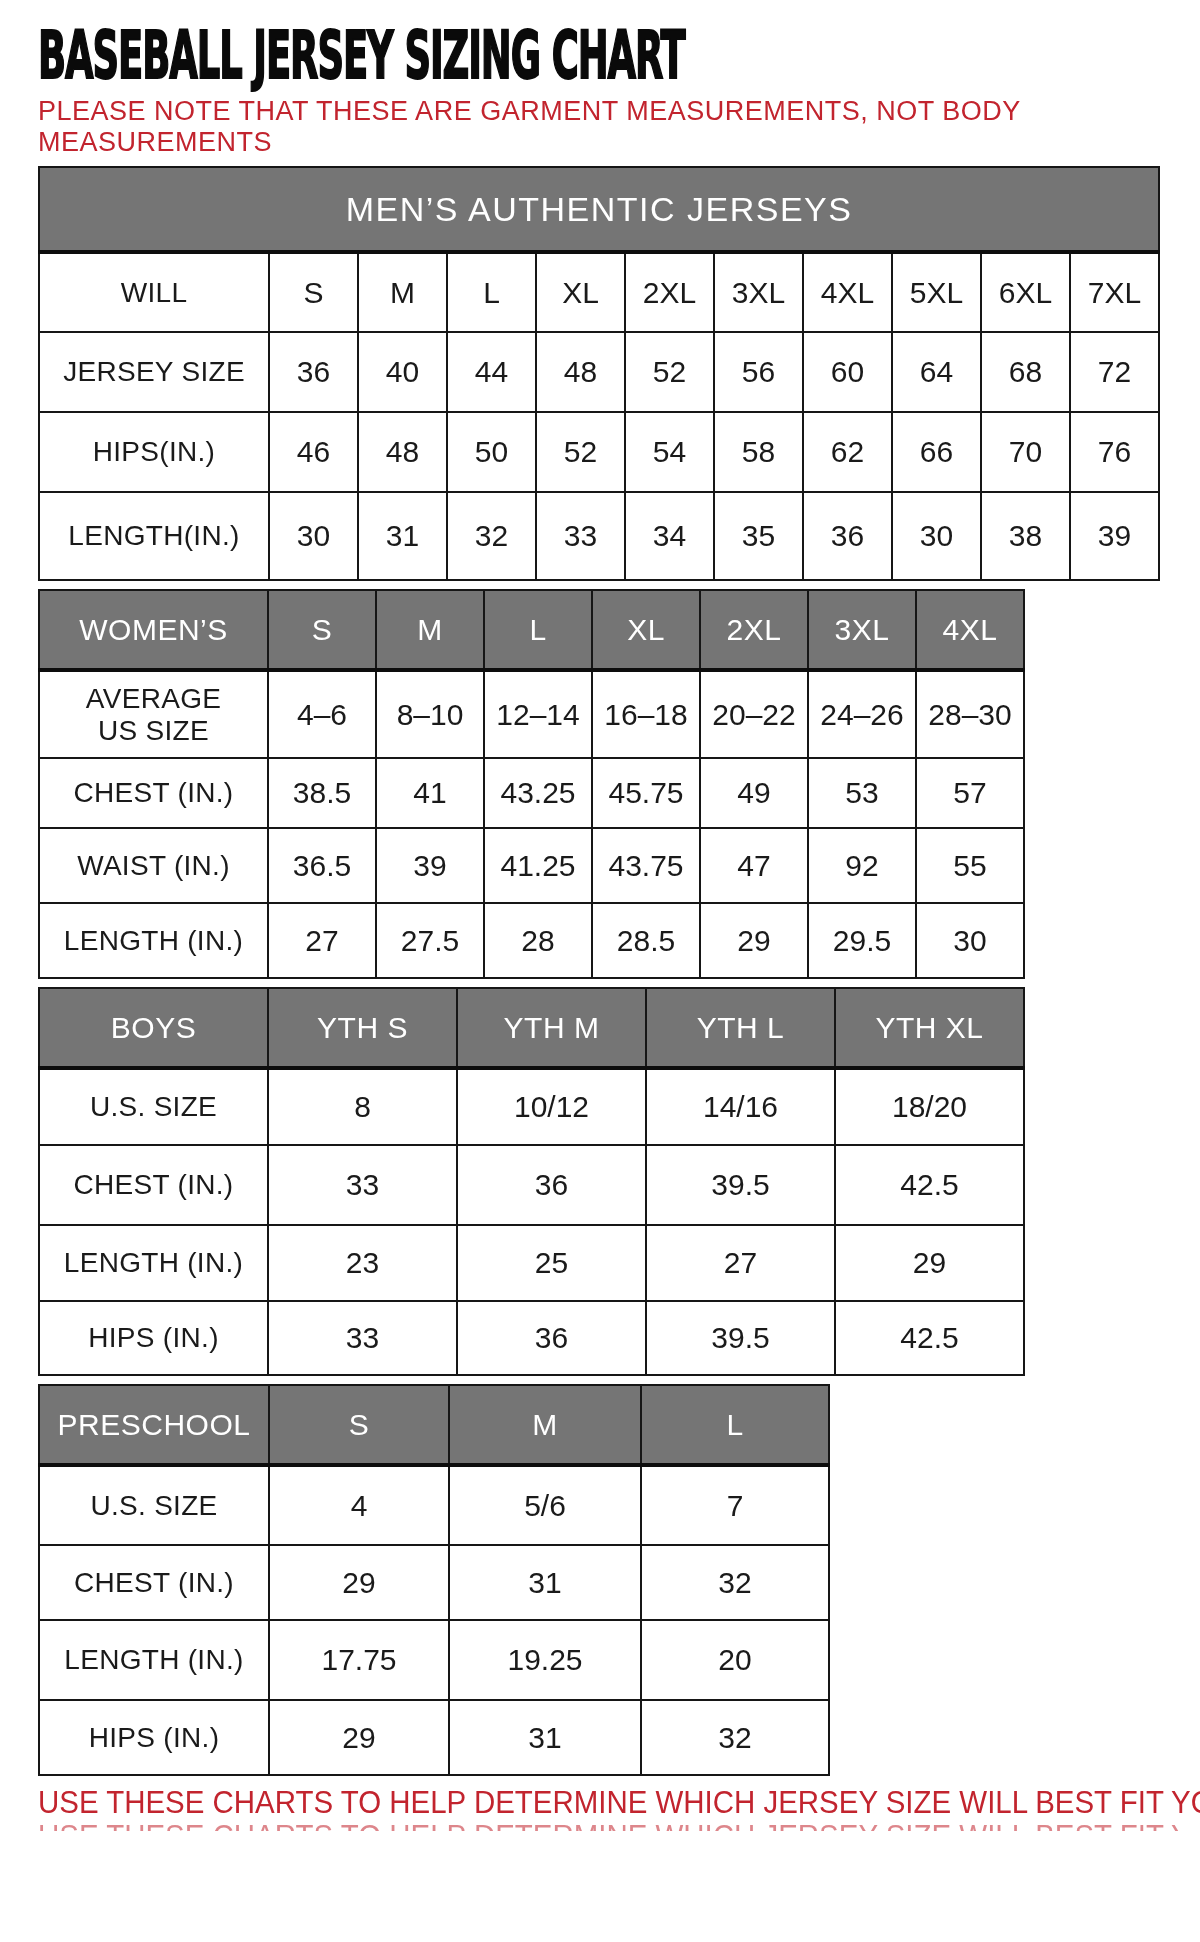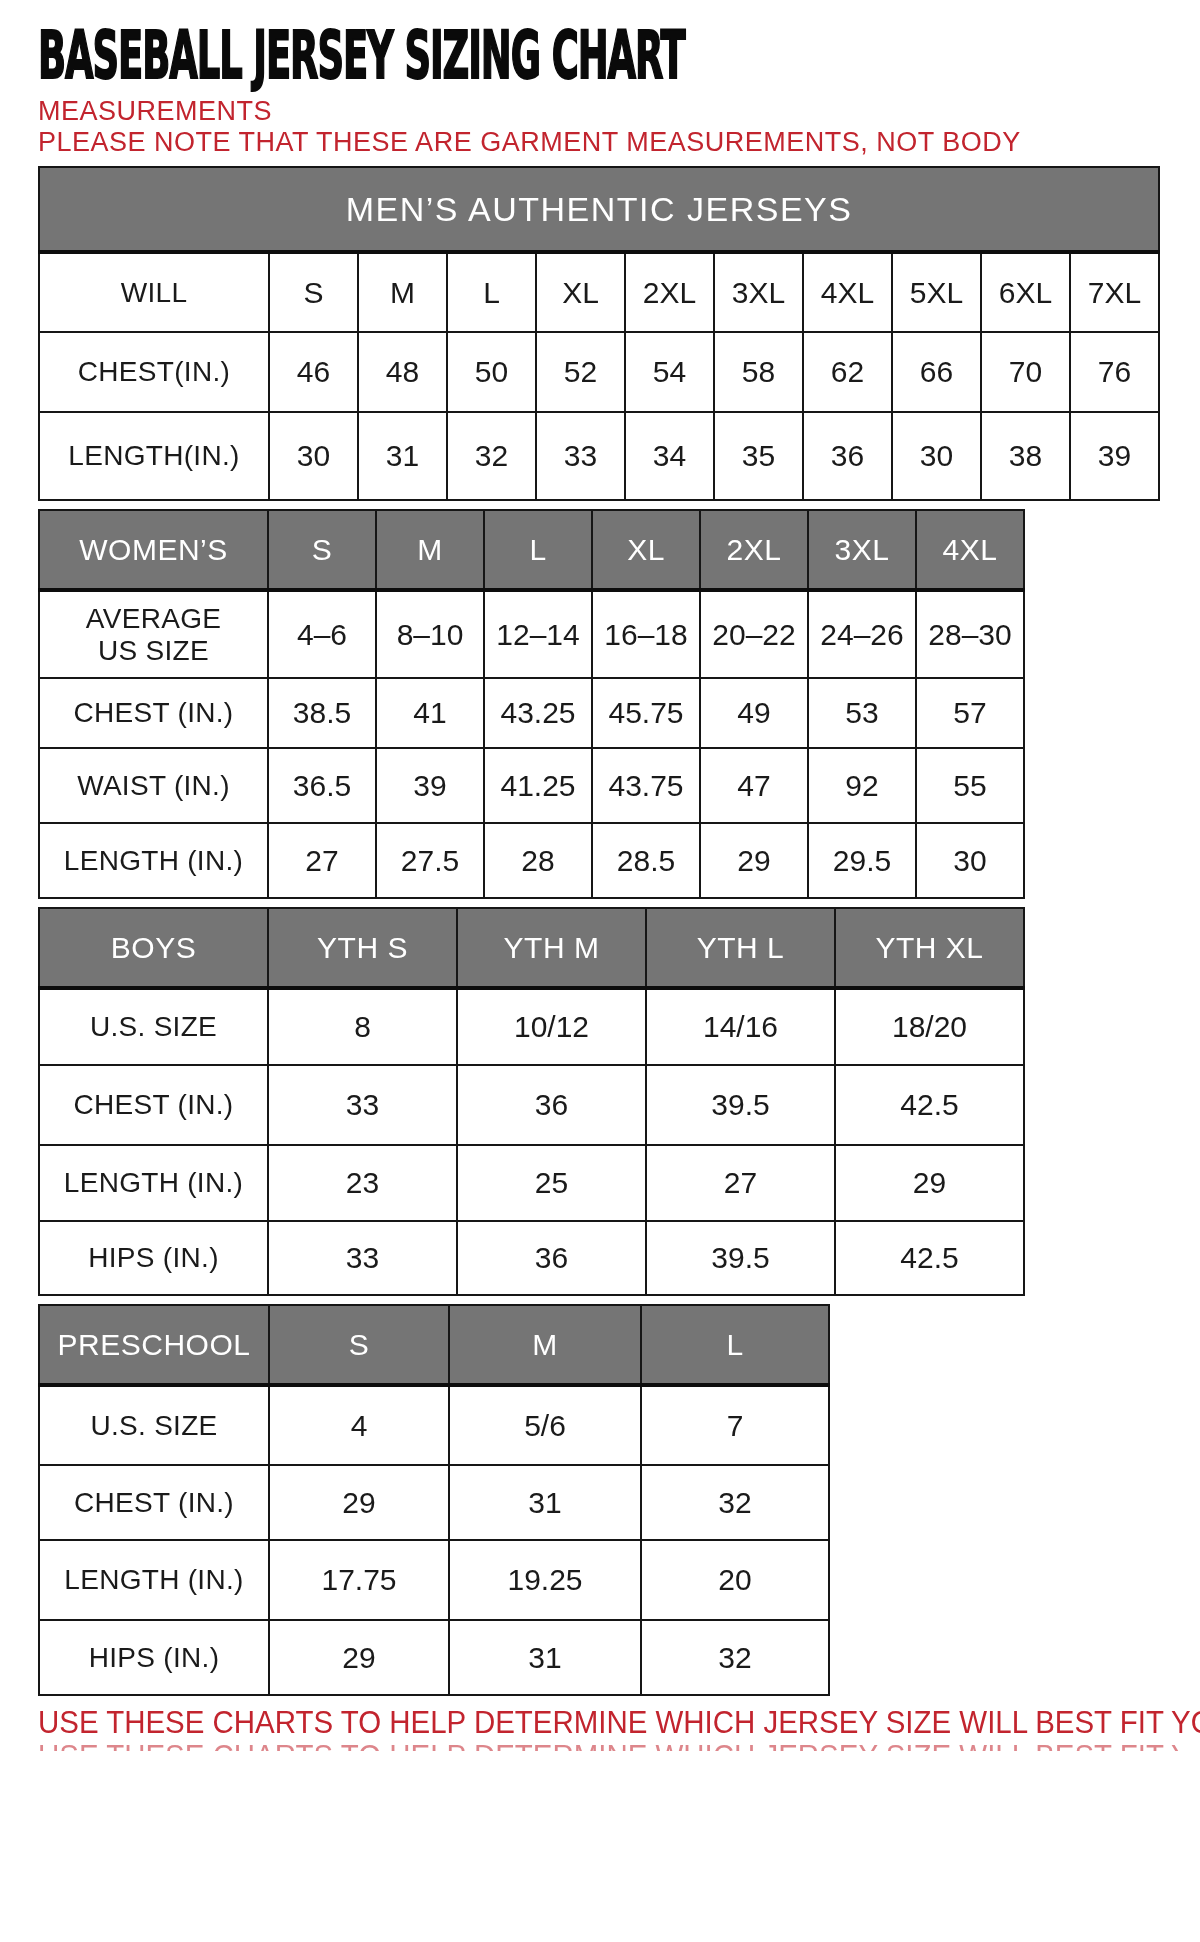--- a/index.html
+++ b/index.html
@@ -117,22 +117,22 @@
   }
 </style>
 </head>
 <body>
 
 <div class="page">
 
   <div class="title">BASEBALL JERSEY SIZING CHART</div>
 
   <div class="note">
+    <div>PLEASE NOTE THAT THESE ARE GARMENT MEASUREMENTS, NOT BODY</div>
     <div>MEASUREMENTS</div>
-    <div>PLEASE NOTE THAT THESE ARE GARMENT MEASUREMENTS, NOT BODY</div>
   </div>
 
   <table class="tbl mens">
     <colgroup>
       <col style="width:230px">
         <col style="width:89px">
         <col style="width:89px">
         <col style="width:89px">
       <col style="width:89px">
         <col style="width:89px">
@@ -153,21 +153,34 @@
       <td class="val">L</td>
       <td class="val">XL</td>
       <td class="val">2XL</td>
       <td class="val">3XL</td>
       <td class="val">4XL</td>
       <td class="val">5XL</td>
       <td class="val">6XL</td>
       <td class="val">7XL</td>
     </tr>
     <tr class="h80">
-      <td class="lbl">CHEST(IN.)</td>
+      <td class="lbl">JERSEY SIZE</td>
+      <td class="val">36</td>
+      <td class="val">40</td>
+      <td class="val">44</td>
+      <td class="val">48</td>
+      <td class="val">52</td>
+      <td class="val">56</td>
+      <td class="val">60</td>
+      <td class="val">64</td>
+      <td class="val">68</td>
+      <td class="val">72</td>
+    </tr>
+    <tr class="h80">
+      <td class="lbl">HIPS(IN.)</td>
       <td class="val">46</td>
       <td class="val">48</td>
       <td class="val">50</td>
       <td class="val">52</td>
       <td class="val">54</td>
       <td class="val">58</td>
       <td class="val">62</td>
       <td class="val">66</td>
       <td class="val">70</td>
       <td class="val">76</td>

